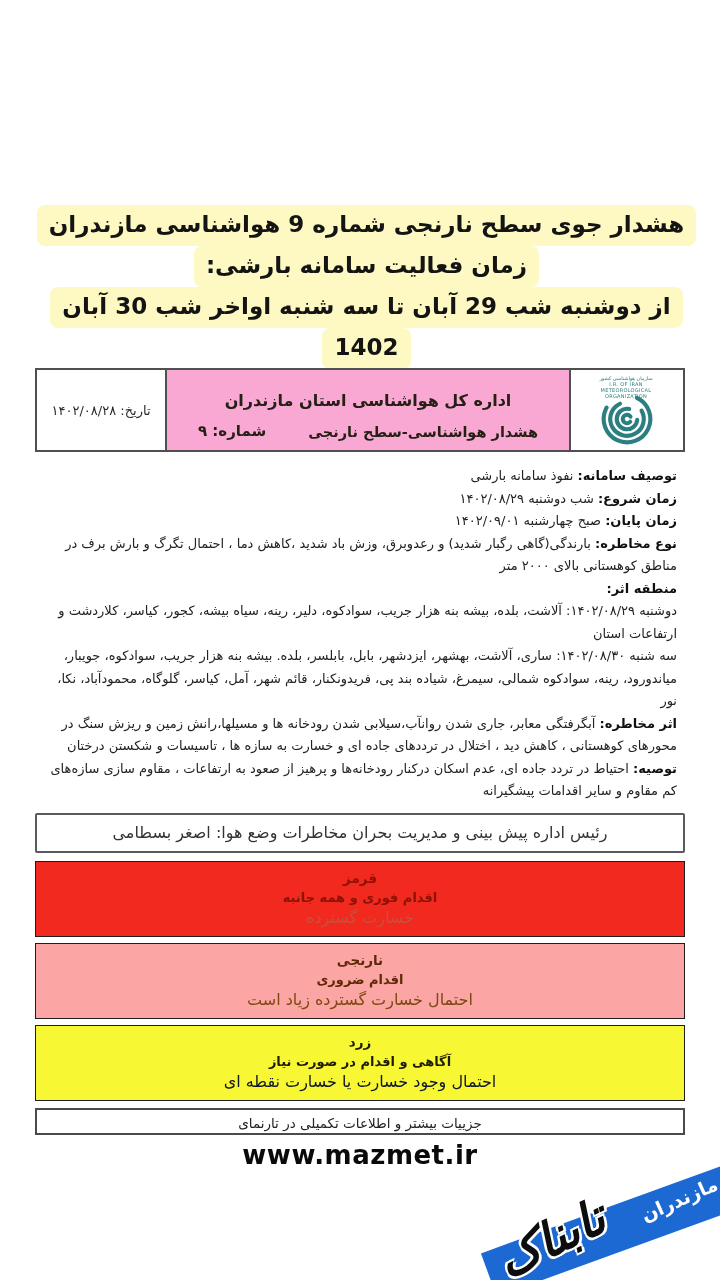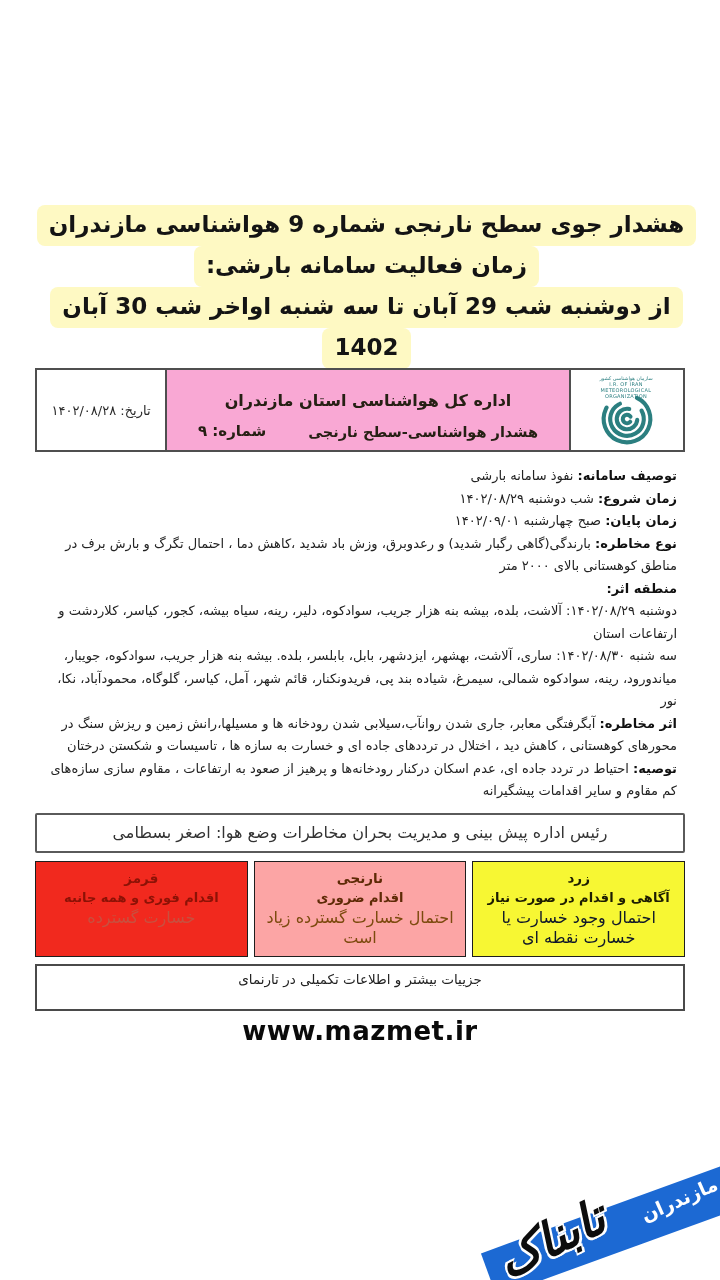--- a/index.html
+++ b/index.html
@@ -40,37 +40,37 @@
   .b-title { font-weight:bold; font-size:13.5px; margin-bottom:5px; color:#111; }
   .b-line b { color:#111; }
 
   
   .sig-box {
     margin-top:10px; height:40px; border:2px solid #5a5a5a; border-radius:2px;
     display:flex; align-items:center; justify-content:center; font-size:16px; color:#333;
   }
 
   
-  .levels { margin-top:8px; display:flex; direction:ltr; gap:6px; }
+  .levels { margin-top:8px; display:flex; direction:ltr; gap:6px;flex-direction:column; }
   .lv { flex:1; border:1.5px solid #1e1e1e; text-align:center; padding:6px 4px 8px; line-height:20px; }
   .lv-red { background:#f1291e; }
   .lv-red .lv-name, .lv-red .lv-action { color:#8c1206; }
   .lv-red .lv-desc { color:#c8503f; }
   .lv-orange { background:#fca5a5; }
   .lv-orange .lv-name, .lv-orange .lv-action { color:#5e2a06; }
   .lv-orange .lv-desc { color:#7c4a0e; }
   .lv-yellow { background:#f7f733; }
   .lv-yellow .lv-name, .lv-yellow .lv-action { color:#1d1d02; }
   .lv-yellow .lv-desc { color:#0f172a; }
   .lv-name { font-weight:bold; font-size:13.5px; }
   .lv-action { font-weight:bold; font-size:13px; }
   .lv-desc { font-size:16px; }
 
   
-  .details-box { margin-top:7px; border:2px solid #4a4a4a; padding:5px 4px 22px; text-align:center; font-size:13.5px; color:#222; }
+  .details-box { margin-top:7px; border:2px solid #4a4a4a; padding:5px 4px 2px; text-align:center; font-size:13.5px; color:#222; }
   .site-url { margin-top:5px; text-align:center; direction:ltr; font-weight:bold; font-size:26px; color:#0a0a0a; letter-spacing:0.5px; }
 
   
   .watermark { position:absolute; right:-30px; bottom:8px; width:270px; height:90px; transform:rotate(-20deg); }
   .wm-band { position:absolute; top:24px; left:0; right:0; height:46px; background:#1c69d3; }
   .wm-region {
     position:absolute; top:30px; right:24px; color:#ffffff; font-weight:bold; font-size:19px;
     direction:rtl; transform:rotate(-4deg);
   }
   .wm-title {

